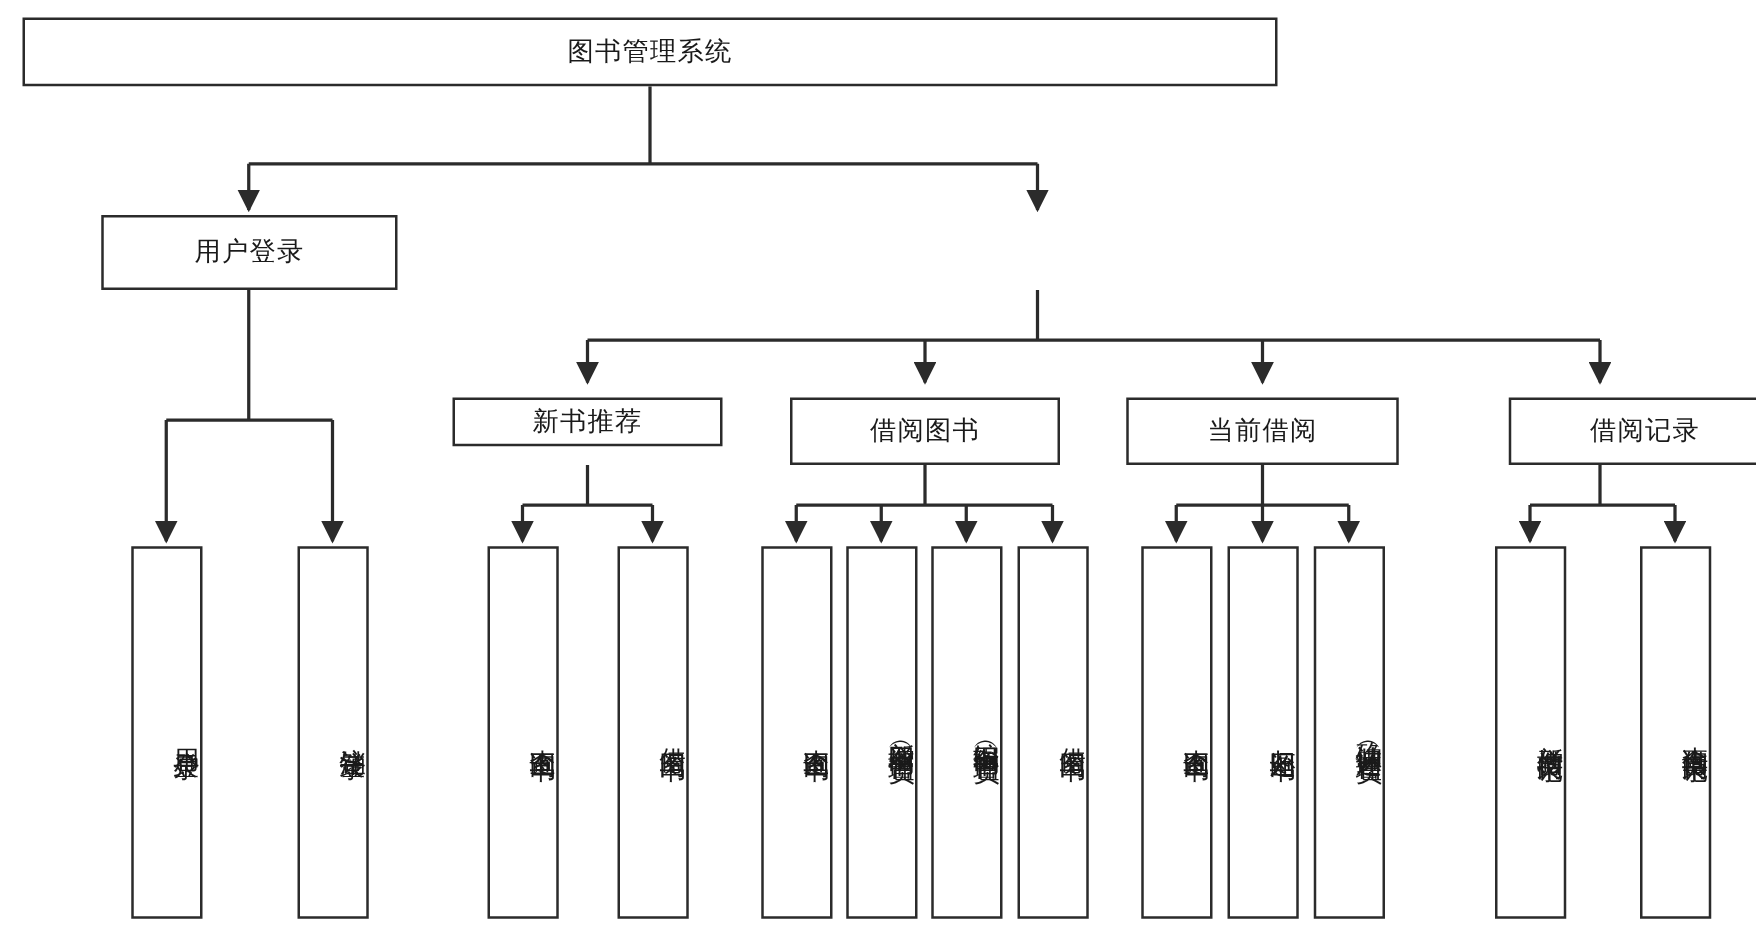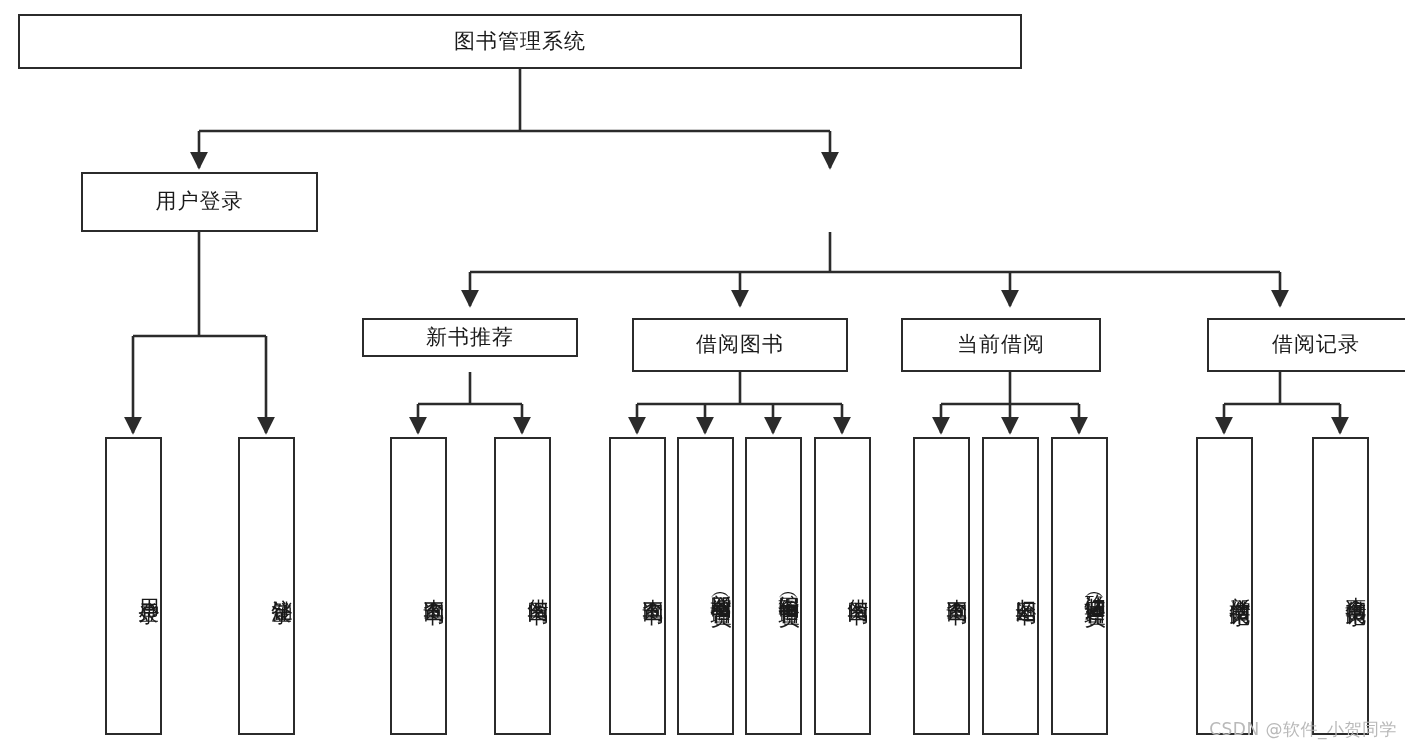--- a/index.html
+++ b/index.html
@@ -131,21 +131,21 @@
   <div class="node node-h" style="left:81px; top:172px; width:237px; height:60px;">
     <span>用户登录</span>
   </div>
 
   <div class="node node-h" style="left:362px; top:318px; width:216px; height:39px;">
     <span>新书推荐</span>
   </div>
   <div class="node node-h" style="left:632px; top:318px; width:216px; height:54px;">
     <span>借阅图书</span>
   </div>
-  <div class="node node-h" style="left:901px; top:318px; width:200px; height:54px;">
+  <div class="node node-h" style="left:901px; top:318px; width:218px; height:54px;">
     <span>当前借阅</span>
   </div>
   <div class="node node-h" style="left:1207px; top:318px; width:218px; height:54px;">
     <span>借阅记录</span>
   </div>
 
   <div class="node node-v" style="left:105px; top:437px; width:57px; height:298px;">
     <span class="vlabel">用户登录</span>
   </div>
   <div class="node node-v" style="left:238px; top:437px; width:57px; height:298px;">
@@ -182,14 +182,13 @@
     <span class="vlabel">确认归还（管理员）</span>
   </div>
 
   <div class="node node-v" style="left:1196px; top:437px; width:57px; height:298px;">
     <span class="vlabel">新增借阅记录</span>
   </div>
   <div class="node node-v" style="left:1312px; top:437px; width:57px; height:298px;">
     <span class="vlabel">查询借阅记录</span>
   </div>
 
-  <div class="watermark">CSDN @软件_小贺同学</div>
 </div>
 
 </body></html>

